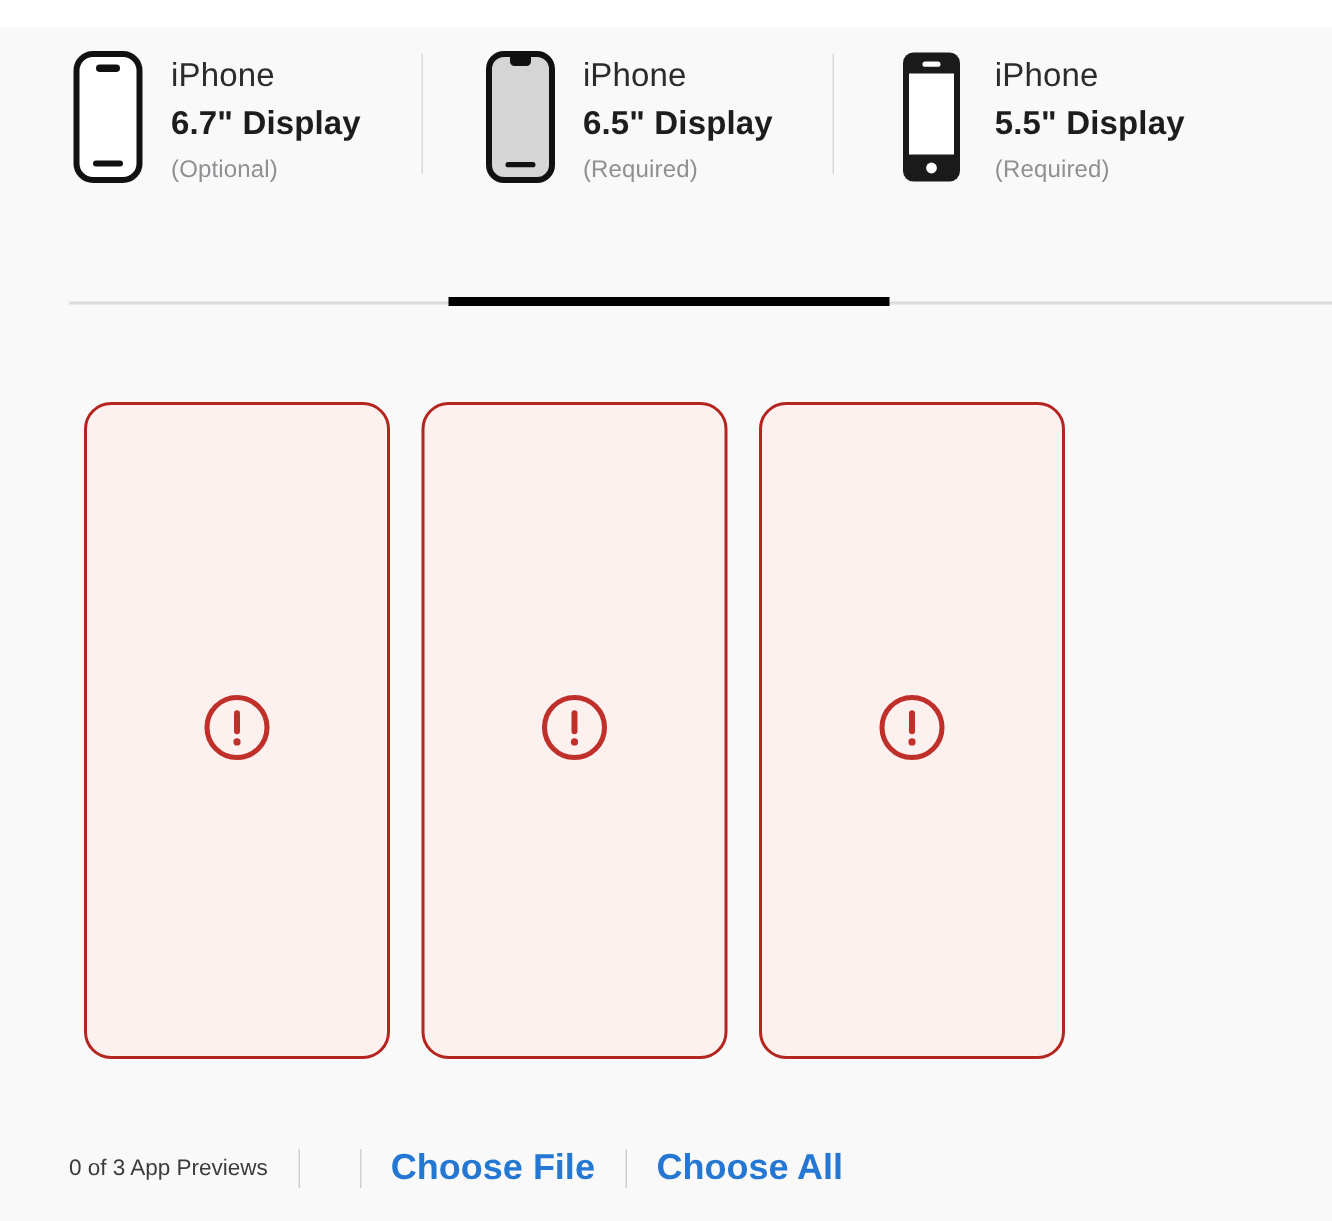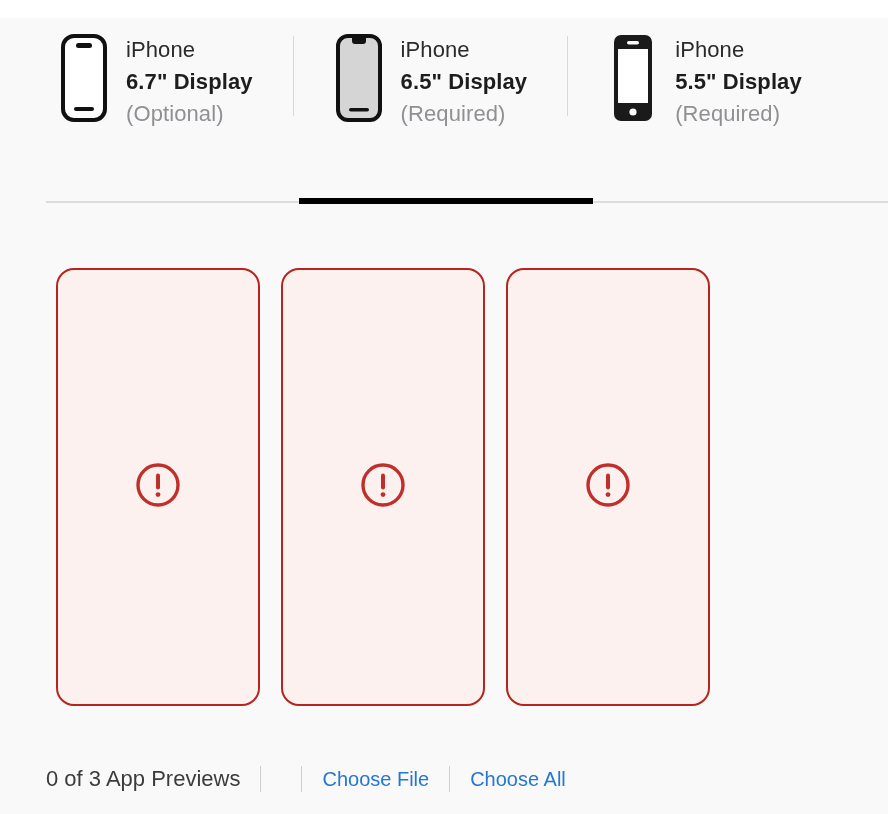--- a/index.html
+++ b/index.html
@@ -24,21 +24,20 @@
     width: 100%;
   }
 
   
   .media-panel {
     position: relative;
     width: 888px;
     height: 796px;
     background: #f9f9f9;
     overflow: hidden;
-    padding-left: 12px;
   }
 
   
   .device-tabs {
     position: relative;
     display: flex;
     align-items: flex-start;
     height: 150px;
     padding-left: 46px;
   }
@@ -92,21 +91,21 @@
     letter-spacing: 0.1px;
   }
   .tab-size {
     font-size: 22px;
     line-height: 32px;
     font-weight: 700;
     color: #1d1d1f;
     letter-spacing: 0.1px;
   }
   .tab-requirement {
-    font-size: 22px;
+    font-size: 16px;
     line-height: 32px;
     font-weight: 400;
     color: #909094;
     letter-spacing: 0.1px;
   }
 
   
   .tabs-rule {
     position: absolute;
     left: 46px;
@@ -146,30 +145,30 @@
   
   .media-toolbar {
     position: absolute;
     left: 46px;
     top: 746px;
     display: flex;
     align-items: center;
     white-space: nowrap;
   }
   .toolbar-text {
-    font-size: 22px;
+    font-size: 15px;
     line-height: 30px;
     color: #3c3c3e;
     font-weight: 400;
   }
   .toolbar-link {
-    font-size: 20px;
+    font-size: 24px;
     line-height: 30px;
     color: #2477d2;
-    font-weight: 400;
+    font-weight: 700;
     cursor: pointer;
     text-decoration: none;
   }
   .toolbar-sep {
     width: 1px;
     height: 26px;
     background: #cfcfd1;
     margin: 0 20px;
     flex: 0 0 auto;
   }

